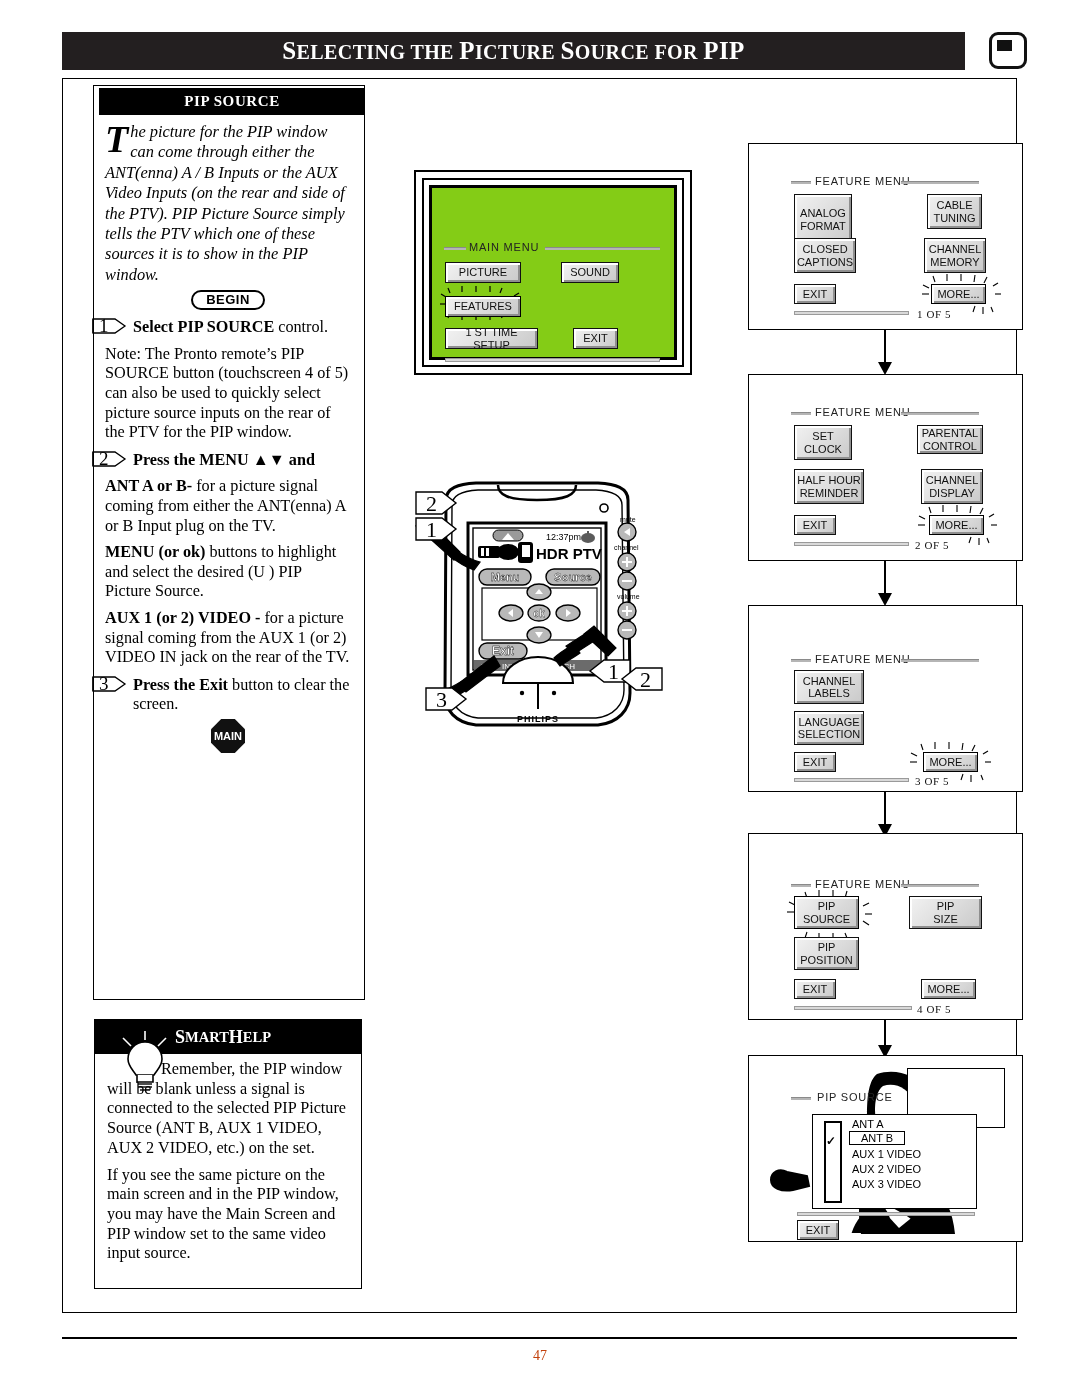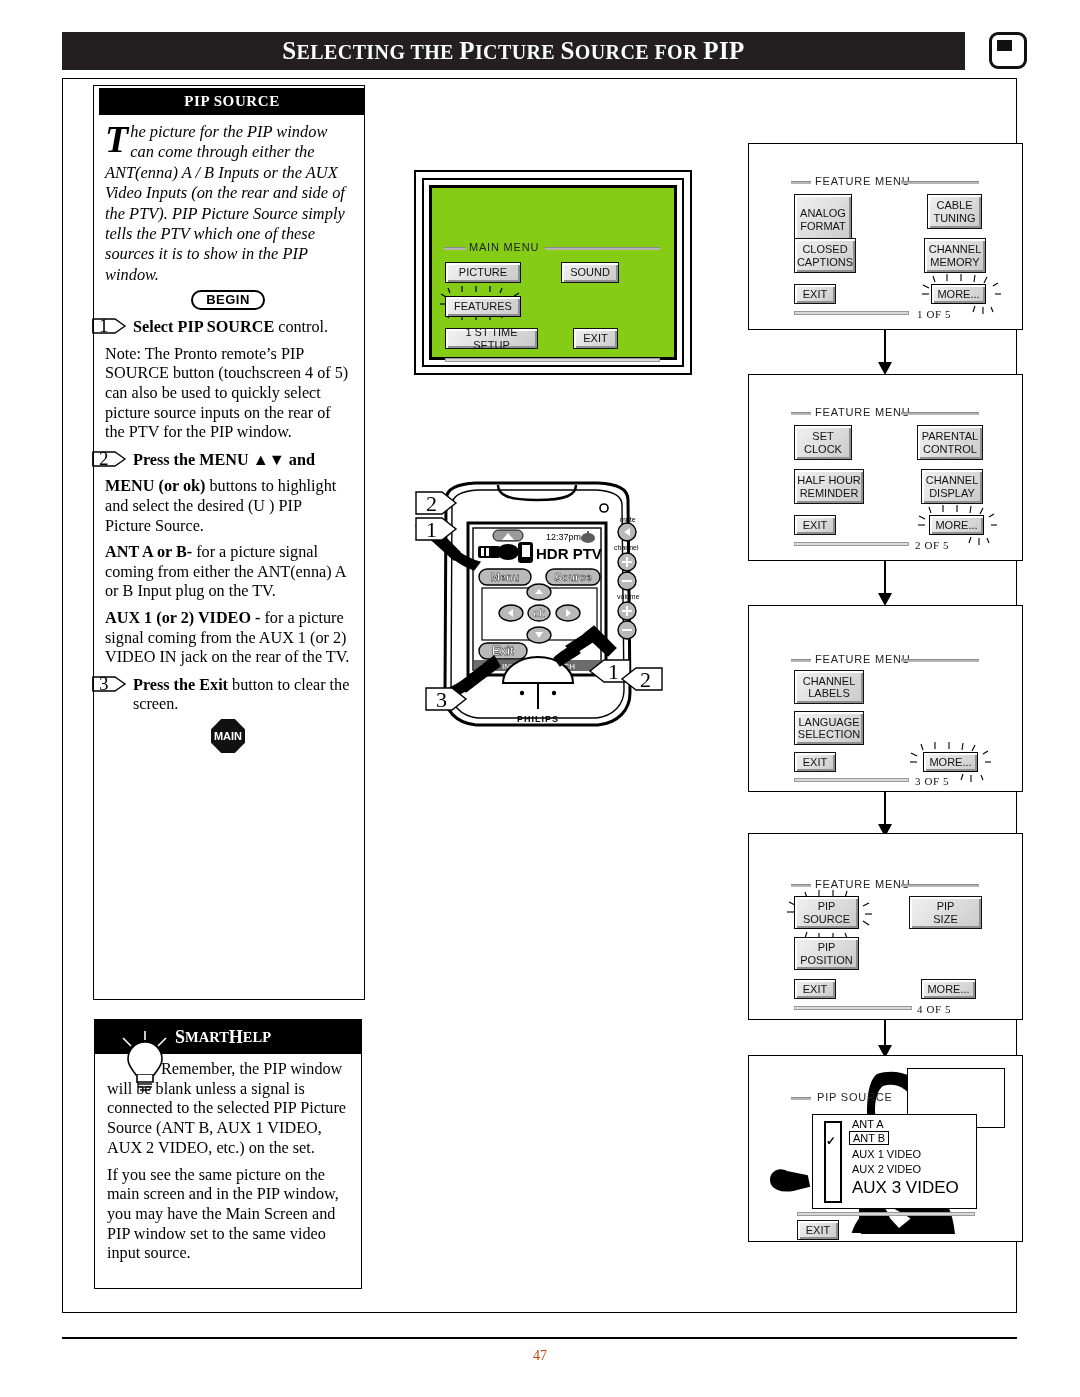--- a/index.html
+++ b/index.html
@@ -361,24 +361,24 @@
     <span class="step-num">
       <svg width="40" height="22" viewBox="0 0 40 22">
           <path d="M2 4 L24 4 L34 11 L24 18 L2 18 Z" fill="none" stroke="#000" stroke-width="1.3"></path>
           <path d="M2 4 L2 18" stroke="#000" stroke-width="1.3"></path>
         </svg>
       <span>2</span>
     </span>
     <b>Press the MENU ▲▼ and</b>
   </div>
   <div class="para">
+    <b>ANT A or B-</b><span> for a picture signal coming from either the ANT(enna) A or B Input plug on the TV.</span>
+  </div>
+  <div class="para">
     <b>MENU (or ok)</b><span> buttons to highlight and select the desired (U ) PIP Picture Source.</span>
-  </div>
-  <div class="para">
-    <b>ANT A or B-</b><span> for a picture signal coming from either the ANT(enna) A or B Input plug on the TV.</span>
   </div>
   <div class="para">
     <b>AUX 1 (or 2) VIDEO -</b><span> for a picture signal coming from the AUX 1 (or 2) VIDEO IN jack on the rear of the TV.</span>
   </div>
 
   <div class="step">
     <span class="step-num">
       <svg width="40" height="22" viewBox="0 0 40 22">
           <path d="M2 4 L24 4 L34 11 L24 18 L2 18 Z" fill="none" stroke="#000" stroke-width="1.3"></path>
           <path d="M2 4 L2 18" stroke="#000" stroke-width="1.3"></path>
@@ -632,21 +632,21 @@
 
 <div class="osd-box" style="left:748px; top:374px; width:275px; height:187px;">
   <div class="osd-title" style="left:66px; top:31px;">FEATURE MENU</div>
   <div class="osd-rule" style="left:42px; top:37px; width:20px;"></div>
   <div class="osd-rule" style="left:152px; top:37px; width:78px;"></div>
 
   <div class="osd-btn" style="left:45px; top:50px; width:58px; height:35px;">
       <span>SET</span>
       <span>CLOCK</span>
     </div>
-  <div class="osd-btn" style="left:168px; top:50px; width:66px; height:35px;">
+  <div class="osd-btn" style="left:168px; top:50px; width:66px; height:29px;">
       <span>PARENTAL</span>
       <span>CONTROL</span>
     </div>
   <div class="osd-btn" style="left:45px; top:94px; width:70px; height:35px;">
       <span>HALF HOUR</span>
       <span>REMINDER</span>
     </div>
   <div class="osd-btn" style="left:172px; top:94px; width:62px; height:35px;">
       <span>CHANNEL</span>
       <span>DISPLAY</span>
@@ -792,24 +792,24 @@
   <div class="osd-title" style="left:68px; top:35px; z-index:4;">PIP SOURCE</div>
   <div class="osd-rule" style="left:42px; top:41px; width:20px; z-index:4;"></div>
 
   <div style="position:absolute; left:158px; top:12px; width:98px; height:60px; background:#fff; border:1.6px solid #000; z-index:3;"></div>
 
   <div style="position:absolute; left:63px; top:58px; width:165px; height:95px; background:#fff; border:1.6px solid #000; z-index:5;">
     <div style="position:absolute; left:11px; top:6px; width:18px; height:82px; border:2px solid #000; background:#fff;"></div>
     <div style="position:absolute; left:13px; top:19px; font-family:'Liberation Sans',sans-serif; font-size:12px; font-weight:bold;">✓</div>
 
     <div style="position:absolute; left:39px; top:3px; font-family:'Liberation Sans',sans-serif; font-size:11px;">ANT A</div>
-    <div style="position:absolute; left:36px; top:16px; padding:0 3px; font-family:'Liberation Sans',sans-serif; font-size:11px; border:1.2px solid #000;">ANT B</div>
+    <div style="position:absolute; left:36px; top:16px; padding:0 11px; font-family:'Liberation Sans',sans-serif; font-size:11px; border:1.2px solid #000;">ANT B</div>
     <div style="position:absolute; left:39px; top:33px; font-family:'Liberation Sans',sans-serif; font-size:11px;">AUX 1  VIDEO</div>
     <div style="position:absolute; left:39px; top:48px; font-family:'Liberation Sans',sans-serif; font-size:11px;">AUX 2  VIDEO</div>
-    <div style="position:absolute; left:39px; top:63px; font-family:'Liberation Sans',sans-serif; font-size:17px;">AUX 3  VIDEO</div>
+    <div style="position:absolute; left:39px; top:63px; font-family:'Liberation Sans',sans-serif; font-size:11px;">AUX 3  VIDEO</div>
   </div>
 
   <div class="osd-footrule" style="left:48px; top:156px; width:178px; z-index:4;"></div>
   <div class="osd-btn" style="left:48px; top:164px; width:42px; height:20px; z-index:6;">EXIT</div>
 </div>
 
 <div id="footer-rule"></div>
 <div id="page-number">47</div>
 
 </body></html>

